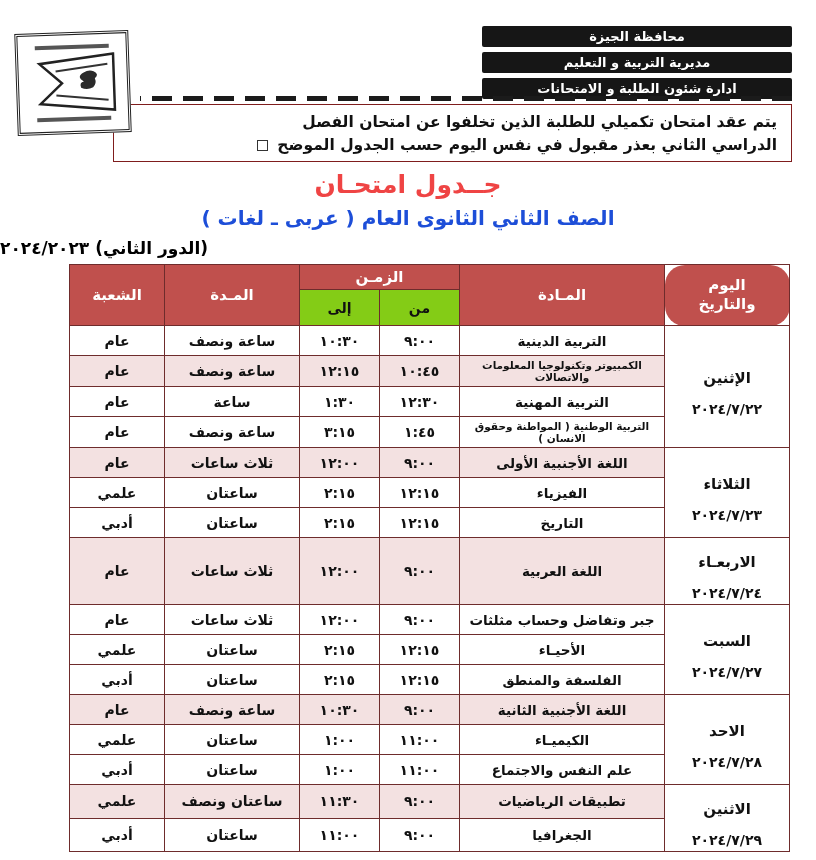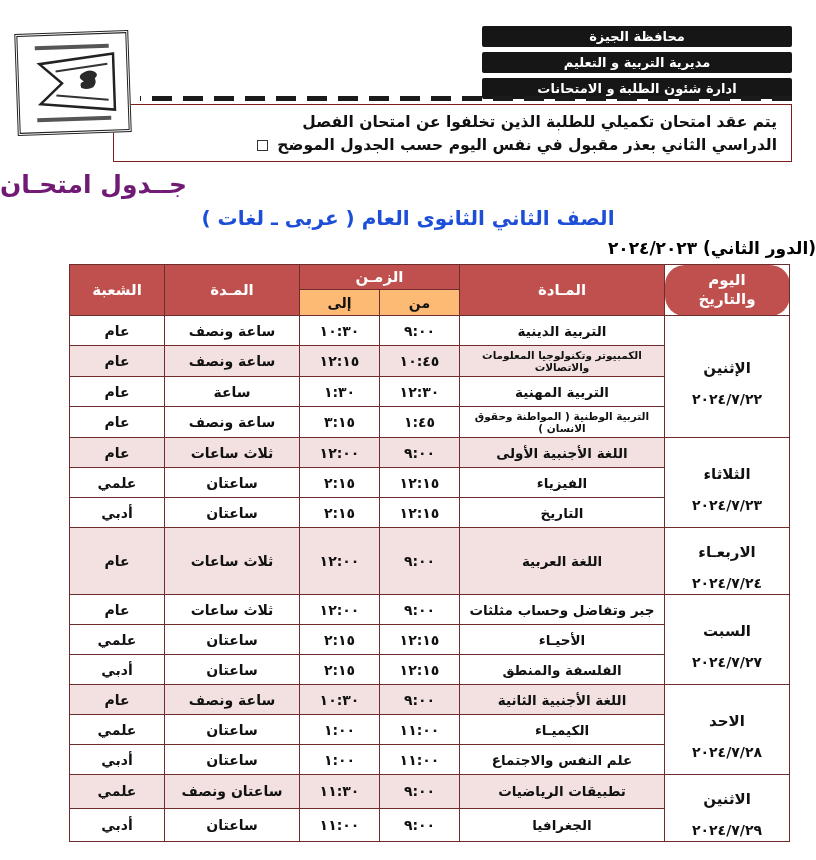--- a/index.html
+++ b/index.html
@@ -44,44 +44,44 @@
     font-weight: bold; font-size: 15.5px; line-height: 1.5;
     text-align: right; color: #111; z-index: 2;
   }
   .note-checkbox {
     display: inline-block; width: 11px; height: 11px;
     border: 1.5px solid #333; vertical-align: middle; margin-right: 4px;
     background: #fff;
   }
 
   
-  .title-main  { position: absolute; top: 170px; width: 100%; text-align: left;
-                 font-size: 25px; font-weight: bold; color: #701a75; }
+  .title-main  { position: absolute; top: 170px; width: 100%; text-align: center;
+                 font-size: 25px; font-weight: bold; color: #ef4444; }
   .title-sub   { position: absolute; top: 206px; width: 100%; text-align: center;
                  font-size: 20px; font-weight: bold; color: #1d4ed8; }
-  .title-round { position: absolute; top: 238px; width: 100%; text-align: right;
+  .title-round { position: absolute; top: 238px; width: 100%; text-align: left;
                  font-size: 17px; font-weight: bold; color: #000; }
 
   
   .table-wrap { position: absolute; top: 264px; left: 70px; width: 720px; }
   table.schedule {
     width: 720px; border-collapse: collapse; table-layout: fixed;
     background: #fff;
   }
   .schedule th, .schedule td {
     border: 1.6px solid #6e2c2c;
     text-align: center; vertical-align: middle;
   }
   .schedule thead th {
     background: #c0504d; color: #fff;
     font-size: 15px; font-weight: bold; padding: 3px 2px;
   }
   .schedule thead th.col-day-h { padding: 2px 16px; line-height: 1.25; border-radius: 20px; }
   .schedule thead th.sub {
-    background: #fdba74; color: #111; font-size: 14px; padding: 1px; height: 26px;
+    background: #84cc16; color: #111; font-size: 14px; padding: 1px; height: 36px;
   }
   .schedule tbody td {
     font-size: 14px; font-weight: bold; color: #111;
     padding: 3px 4px; height: 30px; background: #fff;
   }
   .schedule tbody td.subject-cell { font-size: 13.5px; }
   .schedule tbody td.subject-cell.xsmall { font-size: 10.5px; }
   .schedule tbody tr.tint td { background: #f3e1e1; }
   .schedule tbody td.day-cell { background: #fff !important; }
   .day-name { font-size: 15px; font-weight: bold; margin-top: 12px; }

